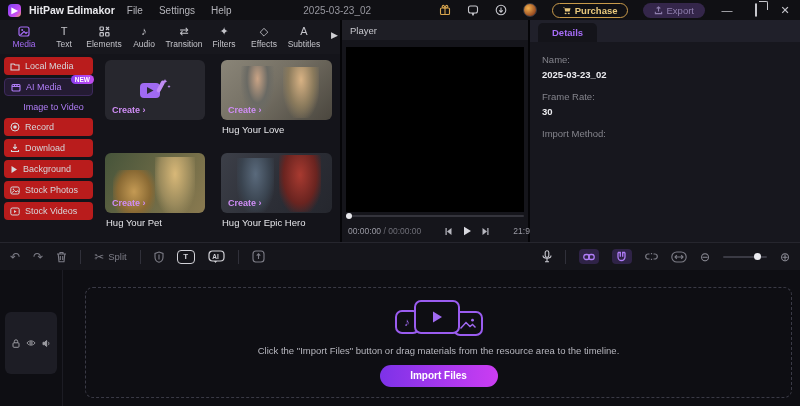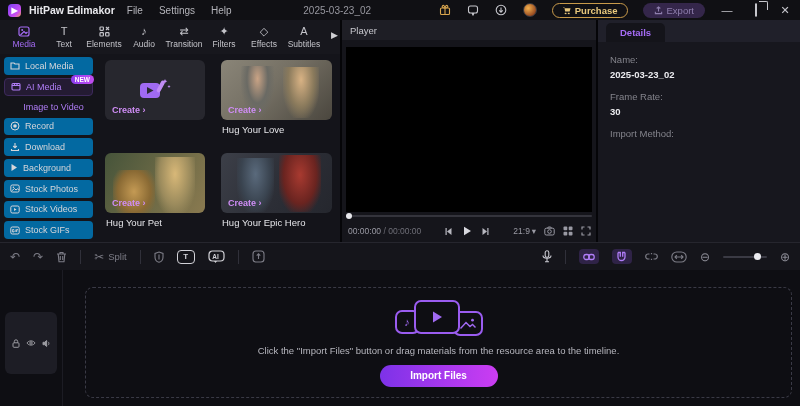--- a/index.html
+++ b/index.html
@@ -30,21 +30,21 @@
   .panel-left { width:340px; background:#14141a; display:flex; flex-direction:column; }
   .tabbar { height:34px; display:flex; align-items:center; gap:0; padding:0 4px; background:#17171d; position:relative; }
   .tab { display:flex; flex-direction:column; align-items:center; justify-content:center; gap:1px; width:40px; color:#c4c4ca; }
   .tab .t-ico { font-size:11px; line-height:11px; height:12px; }
   .tab .t-lbl { font-size:8.5px; }
   .tab.active { color:#a56cf5; }
   .tab-more { position:absolute; right:2px; top:10px; color:#d0d0d4; font-size:9px; }
   .left-body { flex:1; display:flex; overflow:hidden; }
 
   .sidebar { width:97px; padding:3px 4px; display:flex; flex-direction:column; gap:3px; }
-  .side-item { position:relative; display:flex; align-items:center; gap:5px; background:#0369a1; border-radius:4px; padding:3px 6px; color:#d6d6da; font-size:9px; height:18px; }
+  .side-item { position:relative; display:flex; align-items:center; gap:5px; background:#b91c1c; border-radius:4px; padding:3px 6px; color:#d6d6da; font-size:9px; height:18px; }
   .side-item svg { flex:0 0 auto; }
   .side-item.active { background:#241b33; color:#b07df7; border:1px solid #3d2a5c; }
   .side-sub { color:#b07df7; font-size:9px; text-align:center; padding:3px 0 2px 10px; height:16px; }
   .badge-new { position:absolute; top:-4px; right:-2px; background:linear-gradient(90deg,#8b3df0,#c44df0); color:#fff; font-size:6.5px; font-weight:bold; border-radius:6px; padding:1px 4px; }
 
   .media-grid { flex:1; padding:6px 8px 0 8px; display:grid; grid-template-columns:100px 1fr; grid-auto-rows:min-content; column-gap:14px; row-gap:4px;gap:16px; }
   .card { display:flex; flex-direction:column; }
   .card-img { height:60px; border-radius:6px; position:relative; overflow:hidden; }
   .card-title { color:#e4e4e8; font-size:9.5px; padding:4px 0 2px 1px; }
   .create-link { position:absolute; left:7px; bottom:5px; color:#cf8df5; font-size:9px; font-weight:bold; }
@@ -56,21 +56,21 @@
   .img-pet:before { content:""; position:absolute; left:8%; bottom:-8%; width:42%; height:80%; background:radial-gradient(ellipse at 50% 45%,#c49a54 0%,#8a6a34 55%,transparent 80%); }
   .img-pet:after { content:""; position:absolute; right:10%; top:6%; width:40%; height:95%; background:radial-gradient(ellipse at 50% 30%,#d8b878 0%,#9a8a5c 55%,transparent 80%); }
   .img-hero { background:linear-gradient(120deg,#3c3f48 0%,#2c2e36 55%,#25272e 100%); }
   .img-hero:before { content:""; position:absolute; left:14%; top:8%; width:34%; height:90%; background:radial-gradient(ellipse at 50% 30%,#5a6a7c 0%,#3a4450 55%,transparent 80%); }
   .img-hero:after { content:""; position:absolute; right:10%; top:4%; width:38%; height:95%; background:radial-gradient(ellipse at 50% 35%,#a83a30 0%,#6a2420 55%,transparent 80%); }
   .sliver { height:7px; border-radius:3px; margin-top:2px; }
   .sliver-a { background:linear-gradient(90deg,#2a2620,#6a5a30 30%,#d8c890 55%,#8a7040 75%,#3a3228); }
   .sliver-b { background:linear-gradient(90deg,#3a4048,#8a98a4 35%,#aab8c4 60%,#3a4048); }
 
   
-  .panel-player { width:254px; background:#15151b; display:flex; flex-direction:column; }
+  .panel-player { width:186px; background:#15151b; display:flex; flex-direction:column; }
   .player-header { height:20px; background:#1e1e25; color:#c8c8ce; font-size:9.5px; display:flex; align-items:center; padding:0 8px; flex:0 0 auto; }
   .viewport-wrap { flex:1; padding:7px 4px 0 4px; display:flex; }
   .viewport { flex:1; background:#000; }
   .scrub { height:8px; display:flex; align-items:center; padding:0 4px; }
   .scrub-line { flex:1; height:2px; background:#34343c; border-radius:1px; position:relative; }
   .scrub-dot { position:absolute; left:0; top:-2px; width:6px; height:6px; border-radius:50%; background:#e8e8ec; }
   .player-controls { height:22px; display:flex; align-items:center; padding:0 6px; gap:23px; flex:0 0 auto; }
   .time { font-size:8.5px; color:#6f6f78; white-space:nowrap; }
   .time .cur { color:#9a9aa4; }
   .transport { display:flex; align-items:center; gap:9px; margin-left:auto; }
@@ -259,27 +259,20 @@
               </svg>
             <span>Stock Photos</span>
           </div>
           <div class="side-item">
             <svg width="10" height="9" viewBox="0 0 10 9">
                 <rect x="0.8" y="1" width="8.4" height="7" rx="1.5" fill="none" stroke="#d6d6da" stroke-width="1"></rect>
                 <path d="M4 3 L6.5 4.5 L4 6 Z" fill="#d6d6da"></path>
               </svg>
             <span>Stock Videos</span>
           </div>
-          <div class="side-item">
-            <svg width="10" height="9" viewBox="0 0 10 9" fill="none" stroke="#d6d6da" stroke-width="1">
-                <rect x="0.8" y="1" width="8.4" height="7" rx="1.5"></rect>
-                <path d="M2.5 3.5 H4 M2.5 3.5 V6 H4 V5 H3.2 M5.2 3.5 V6 M6.5 6 V3.5 H8 M6.5 4.8 H7.6" stroke-width="0.8"></path>
-              </svg>
-            <span>Stock GIFs</span>
-          </div>
         </div>
 
         <div class="media-grid">
           <div class="card">
             <div class="card-img img-custom">
               <svg width="34" height="26" viewBox="0 0 34 26">
                 <rect x="2" y="6" width="20" height="15" rx="4" fill="#a06af2"></rect>
                 <path d="M9 10 L15.5 13.5 L9 17 Z" fill="#2a2a32"></path>
                 <rect x="21" y="3" width="4" height="13" rx="2" transform="rotate(28 23 9)" fill="#c08cf5"></rect>
                 <path d="M27 2 l0.7 1.6 1.6 0.7 -1.6 0.7 -0.7 1.6 -0.7 -1.6 -1.6 -0.7 1.6 -0.7 Z" fill="#c08cf5"></path>

